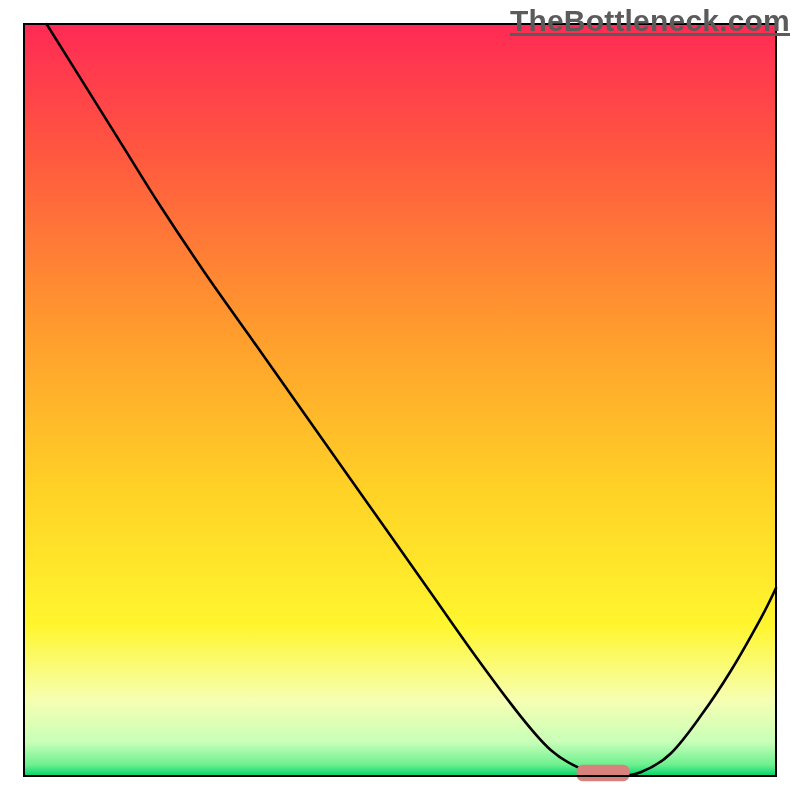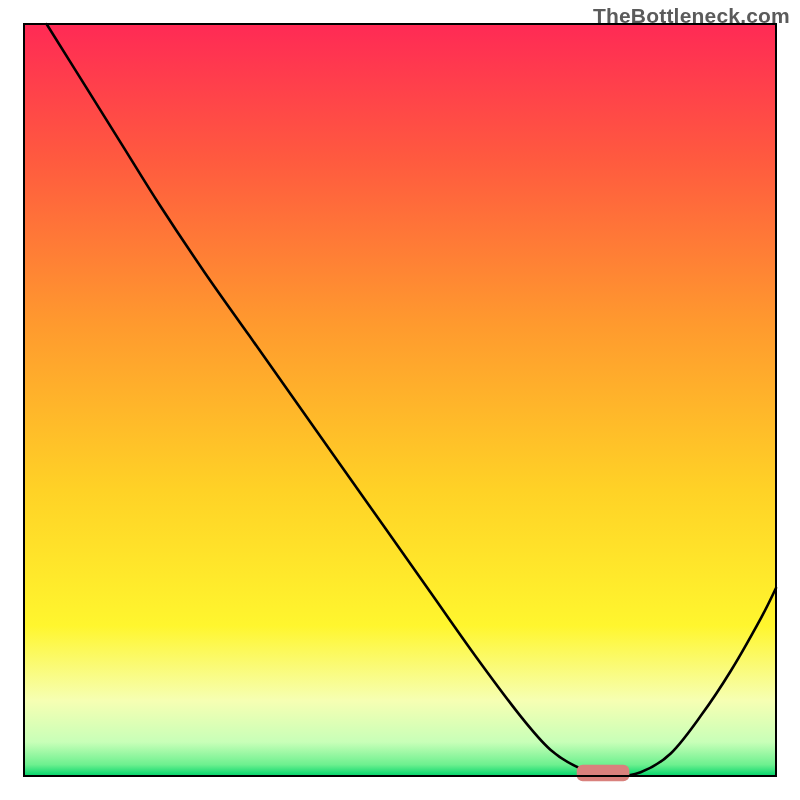--- a/index.html
+++ b/index.html
@@ -12,24 +12,25 @@
   }
   .container {
     position: relative;
     width: 800px;
     height: 800px;
   }
   .watermark {
     position: absolute;
     top: 4px;
     right: 10px;
-    font-size: 21px;
+    font-size: 30px;
     font-weight: 600;
     color: #5b5b5b;
     letter-spacing: 0.2px;
+    text-decoration: underline;
   }
   svg {
     display: block;
   }
 </style>
 </head>
 <body>
 
 <div class="container">
   <div class="watermark">TheBottleneck.com</div>

